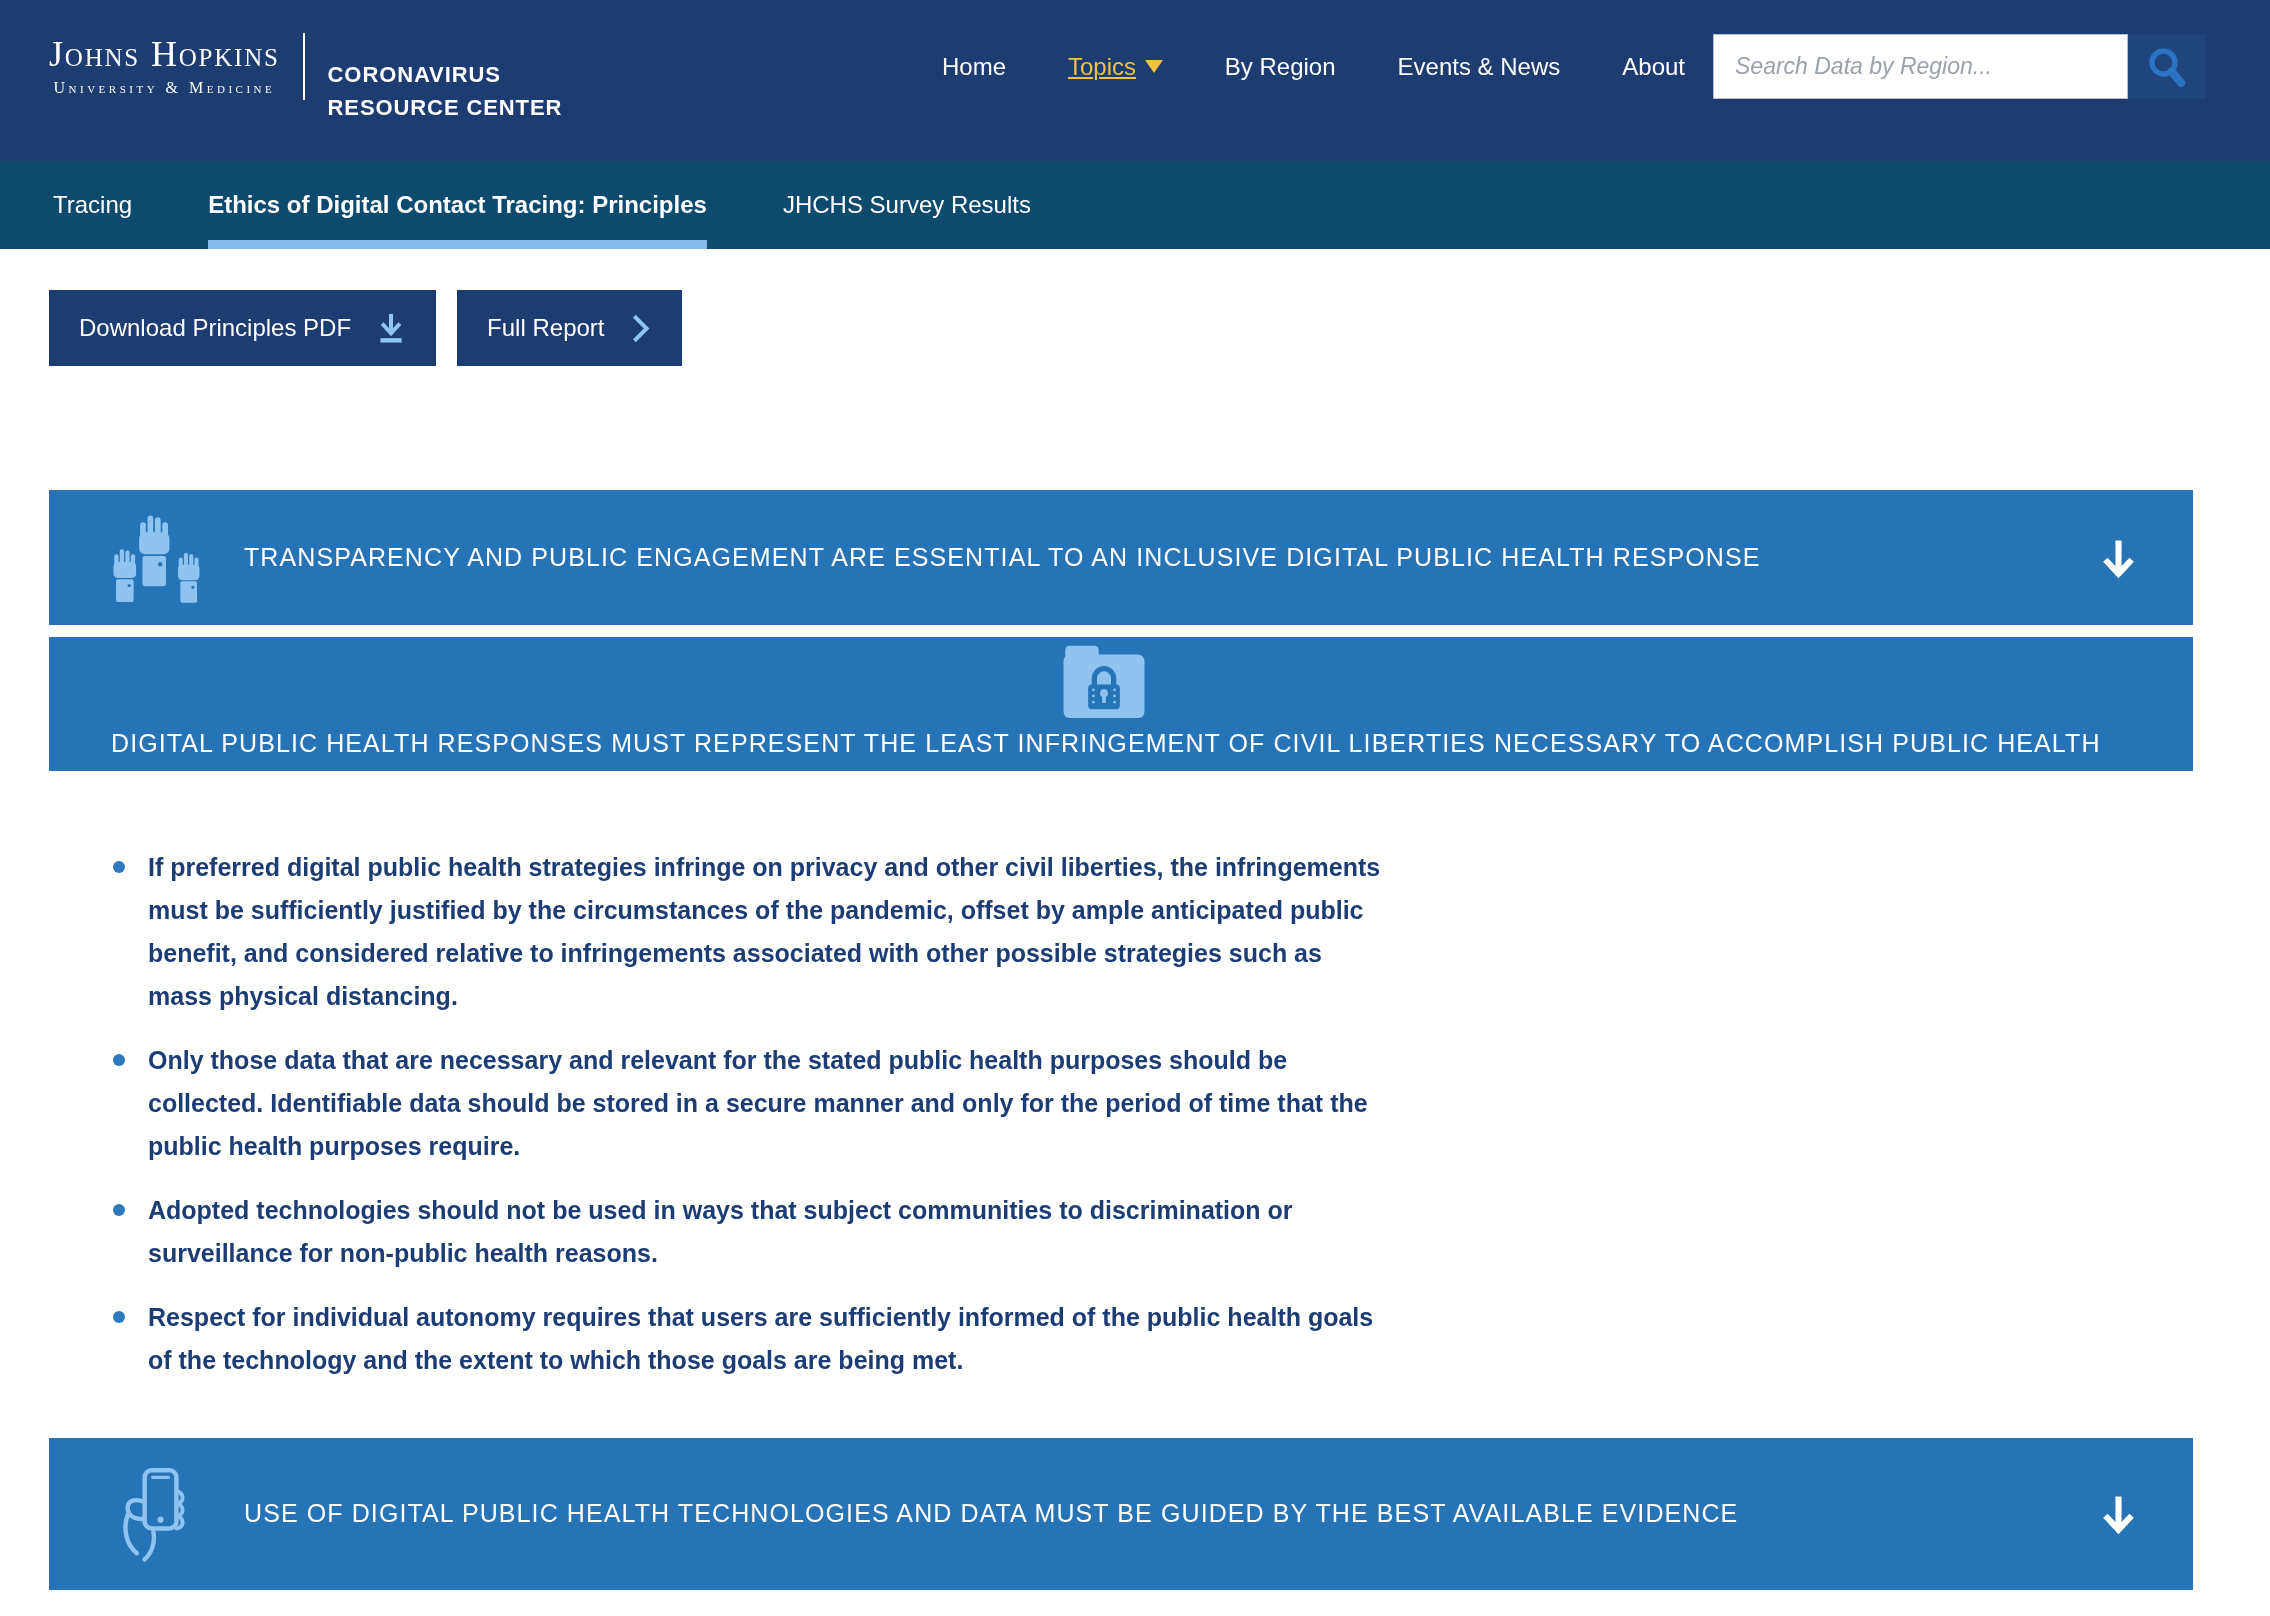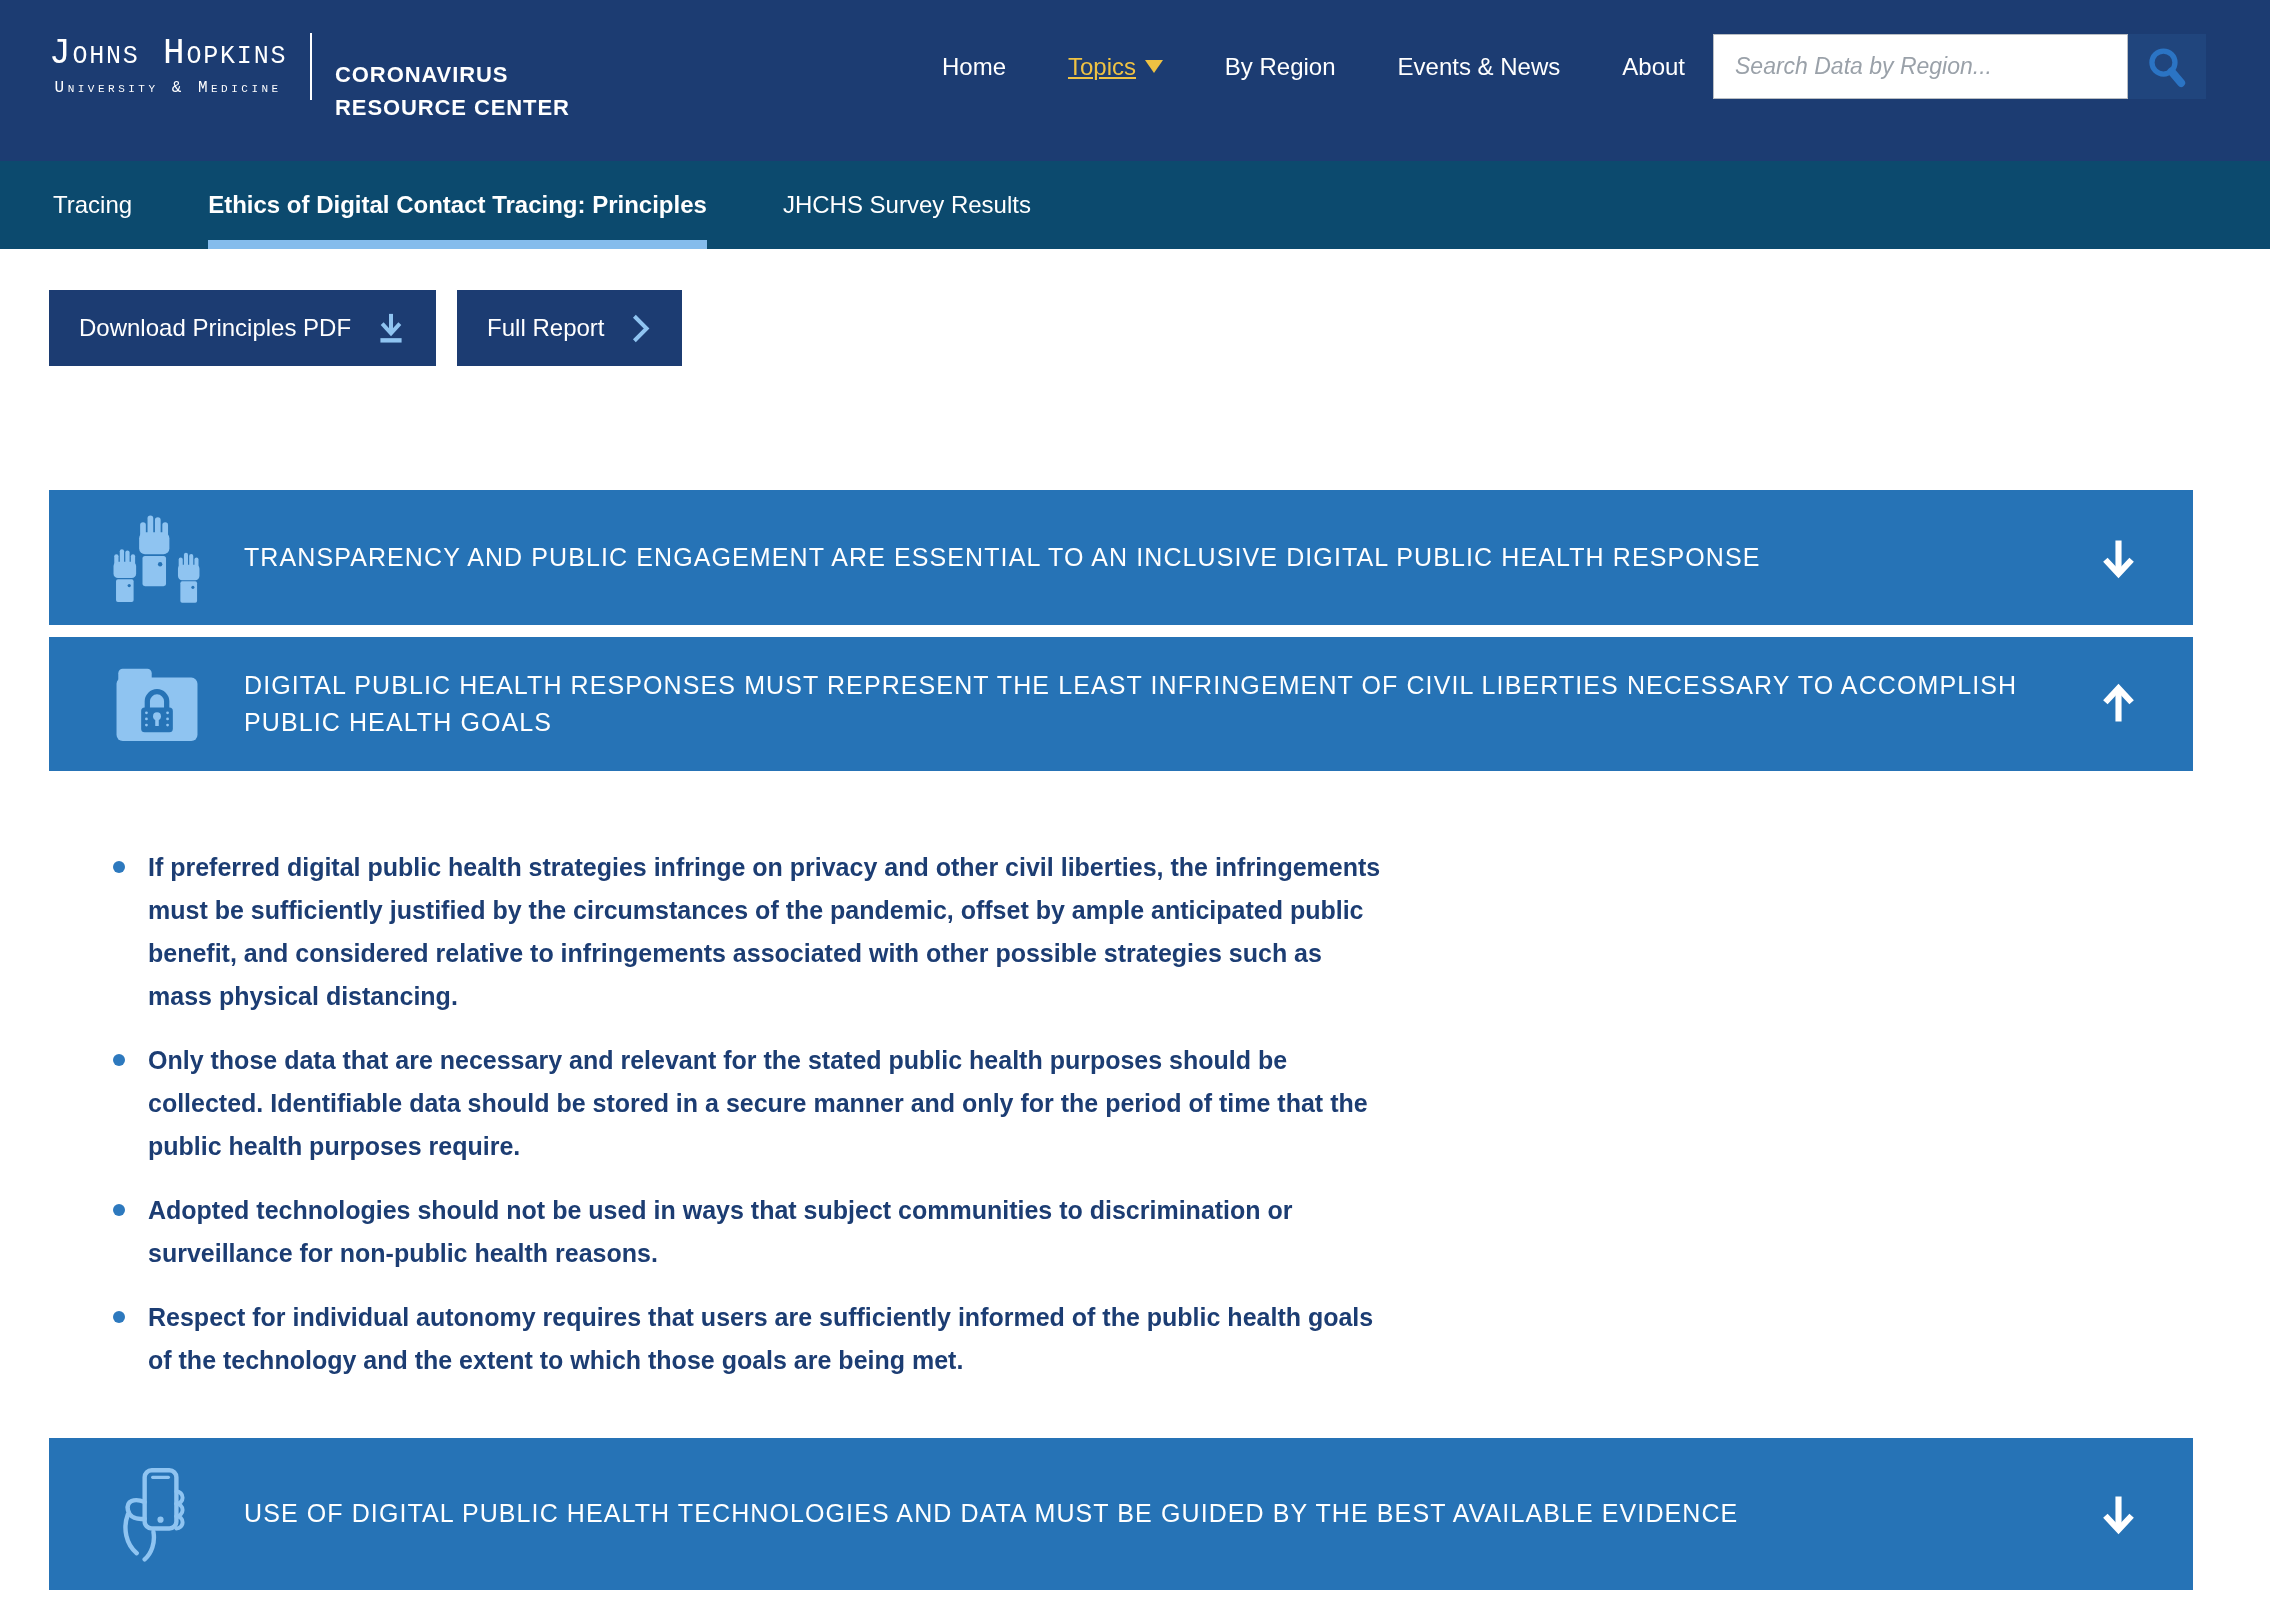--- a/index.html
+++ b/index.html
@@ -7,21 +7,21 @@
     width:2271px;height:1616px;position:relative;overflow:hidden;
     background:#ffffff;font-family:"Liberation Sans",sans-serif;
   }
 
   
   .site-header{
     height:161px;background:#1C3C72;display:flex;align-items:center;
     padding:0 65px 28px 49px;box-sizing:border-box;
   }
   .logo-group{display:flex;align-items:center;flex:none;}
-  .logo-text{color:#fff;font-family:Liberation Mono, monospace;text-align:center;}
+  .logo-text{color:#fff;font-family:Liberation Serif, serif;text-align:center;}
   .logo-name{font-size:36px;font-variant:small-caps;letter-spacing:1.8px;line-height:1;}
   .logo-sub{font-size:16px;font-variant:small-caps;letter-spacing:3.5px;margin-top:6.2px;}
   .logo-divider{width:1.8px;height:67px;background:#ffffff;margin:0 23px;}
   .logo-brand{color:#fff;font-weight:bold;font-size:22px;letter-spacing:0.9px;line-height:1.5;margin-top:48px;}
   .main-nav{display:flex;align-items:center;gap:62px;margin-left:auto;}
   .nav-item{color:#ffffff;font-size:24px;font-weight:500;cursor:pointer;white-space:nowrap;display:flex;align-items:center;gap:8.8px;}
   .nav-item.active{color:#EFC243;text-decoration:underline;}
   .caret-down{width:0;height:0;border-left:9.7px solid transparent;border-right:9.7px solid transparent;border-top:13.2px solid #EFC243;display:inline-block;}
   .search-box{display:flex;margin-left:28px;flex:none;}
   .search-input{
@@ -45,21 +45,21 @@
     padding:0 30px;font-size:24px;gap:25px;border:none;cursor:pointer;
     font-family:"Liberation Sans",sans-serif;
   }
 
   
   .accordion{
     width:2144px;margin-left:49px;background:#2673B6;display:flex;align-items:center;
     padding:0 55px 0 62px;box-sizing:border-box;color:#fff;cursor:pointer;
   }
   .acc-1{height:135px;margin-top:124px;}
-  .acc-2{height:134px;margin-top:11.5px;}
+  .acc-2{height:134px;margin-top:11.5px;flex-direction:column;}
   .acc-3{height:152px;margin-top:56px;}
   .acc-icon{width:92px;flex:none;display:flex;justify-content:center;align-items:center;margin-right:41px;}
   .acc-title{flex:1;font-size:25px;letter-spacing:1.1px;line-height:37px;font-weight:400;}
   .acc-arrow{flex:none;margin-left:35px;display:flex;align-items:center;}
 
   
   .principles{margin:75px 0 0 113px;width:1270px;box-sizing:border-box;}
   .bullet{
     position:relative;padding-left:35px;color:#1C3D73;font-weight:bold;
     font-size:25px;line-height:43px;margin-bottom:21px;

